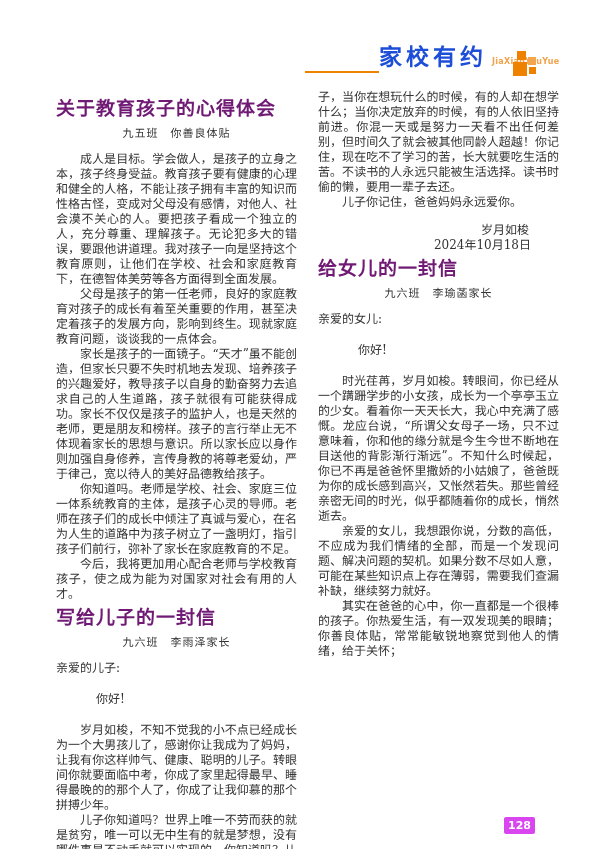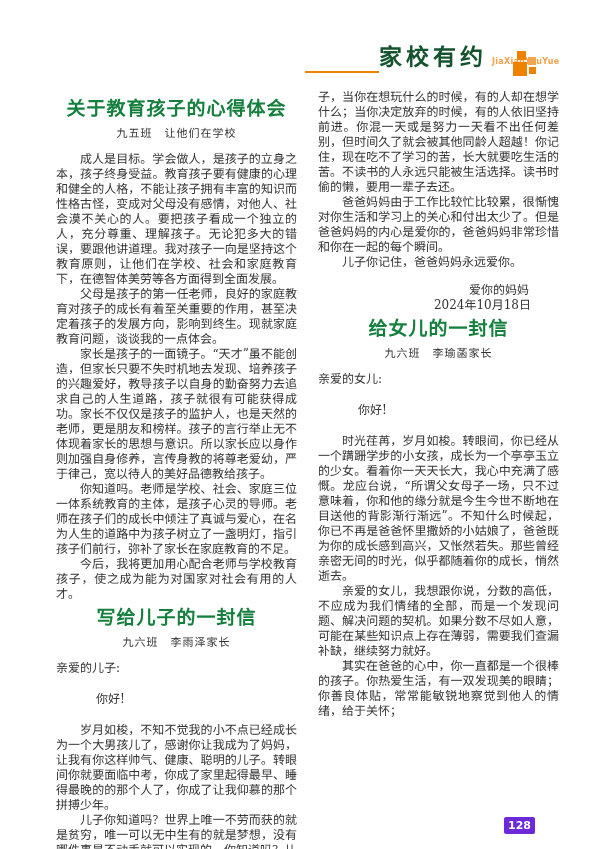--- a/index.html
+++ b/index.html
@@ -17,21 +17,21 @@
     position: absolute; left: 305px; top: 71px;
     width: 74px; height: 2px; background: #ee8200;
   }
   .masthead {
     position: absolute; left: 379px; top: 46px;
     display: flex; align-items: flex-end; gap: 5px;
   }
   .masthead-title {
     font-family: "DejaVu Sans", "Liberation Sans", sans-serif;
     font-weight: bold; font-size: 23px; line-height: 1;
-    color: #14532d; letter-spacing: 4px;
+    color: #1d4ed8; letter-spacing: 4px;
   }
   .masthead-sub {
     font-family: "DejaVu Sans", "Liberation Sans", sans-serif;
     font-weight: bold; font-size: 8px; line-height: 1;
     color: #f2a24b; letter-spacing: 0.3px; margin-bottom: 3px;
   }
   .pixel-logo { position: absolute; left: 513px; top: 50px; width: 28px; height: 32px; }
   .pixel-logo .sq { position: absolute; background: #ee8200; }
   .pixel-logo .sq.a { left: 4px;  top: 1px;  width: 9px;  height: 9px; }
   .pixel-logo .sq.b { left: 0;    top: 12px; width: 14px; height: 14px; }
@@ -40,40 +40,40 @@
   
   .col {
     position: absolute; width: 241px;
     font-size: 12px; line-height: 15px;
     text-align: justify; text-justify: inter-character;
     color: #333;
   }
   .col-left  { left: 56px;  top: 97px; }
   .col-right { left: 318px; top: 90px; }
   .article-title {
-    font-size: 19px; font-weight: 600; color: #15803d;
-    text-align: center; letter-spacing: 1px;
+    font-size: 19px; font-weight: 600; color: #701a75;
+    letter-spacing: 1px;
     margin: 0 0 5px; line-height: 1.25;
   }
   .article-title.mid { margin-top: 4px; }
   .byline {
     font-size: 11px; text-align: center; color: #333;
     letter-spacing: 1px; margin: 0 0 11px;
   }
   p.para { margin: 0; text-indent: 2em; }
   p.cont { margin: 0; text-indent: 0; }
   p.salutation { margin: 0; text-indent: 0; }
   p.greeting { margin: 16px; text-indent: 2em; }
   .sig-name { text-align: right; padding-right: 30px; margin-top: 13px; }
   .sig-date { text-align: right; padding-right: 28px; }
   
   .page-num {
     position: absolute; left: 504px; top: 817px;
     width: 31px; height: 17px;
-    background: #6d28d9; color: #ffffff;
+    background: #d946ef; color: #ffffff;
     font-family: "DejaVu Sans", "Liberation Sans", sans-serif;
     font-weight: bold; font-size: 11px;
     text-align: center; line-height: 17px;
     border-radius: 2px;
   }
 </style>
 </head>
 <body>
 
 <div>
@@ -85,40 +85,39 @@
   </div>
   <div class="pixel-logo">
     <span class="sq a"></span>
     <span class="sq b"></span>
     <span class="sq c"></span>
     <span class="sq d"></span>
   </div>
 
   <div class="col col-left">
     <h2 class="article-title">关于教育孩子的心得体会</h2>
-    <div class="byline">九五班　让他们在学校</div>
+    <div class="byline">九五班　你善良体贴</div>
     <p class="para">成人是目标。学会做人，是孩子的立身之本，孩子终身受益。教育孩子要有健康的心理和健全的人格，不能让孩子拥有丰富的知识而性格古怪，变成对父母没有感情，对他人、社会漠不关心的人。要把孩子看成一个独立的人，充分尊重、理解孩子。无论犯多大的错误，要跟他讲道理。我对孩子一向是坚持这个教育原则，让他们在学校、社会和家庭教育下，在德智体美劳等各方面得到全面发展。</p>
     <p class="para">父母是孩子的第一任老师，良好的家庭教育对孩子的成长有着至关重要的作用，甚至决定着孩子的发展方向，影响到终生。现就家庭教育问题，谈谈我的一点体会。</p>
     <p class="para">家长是孩子的一面镜子。“天才”虽不能创造，但家长只要不失时机地去发现、培养孩子的兴趣爱好，教导孩子以自身的勤奋努力去追求自己的人生道路，孩子就很有可能获得成功。家长不仅仅是孩子的监护人，也是天然的老师，更是朋友和榜样。孩子的言行举止无不体现着家长的思想与意识。所以家长应以身作则加强自身修养，言传身教的将尊老爱幼，严于律己，宽以待人的美好品德教给孩子。</p>
     <p class="para">你知道吗。老师是学校、社会、家庭三位一体系统教育的主体，是孩子心灵的导师。老师在孩子们的成长中倾注了真诚与爱心，在名为人生的道路中为孩子树立了一盏明灯，指引孩子们前行，弥补了家长在家庭教育的不足。</p>
     <p class="para">今后，我将更加用心配合老师与学校教育孩子，使之成为能为对国家对社会有用的人才。</p>
 
     <h2 class="article-title mid">写给儿子的一封信</h2>
     <div class="byline">九六班　李雨泽家长</div>
     <p class="salutation">亲爱的儿子:</p>
     <p class="greeting">你好!</p>
     <p class="para">岁月如梭，不知不觉我的小不点已经成长为一个大男孩儿了，感谢你让我成为了妈妈，让我有你这样帅气、健康、聪明的儿子。转眼间你就要面临中考，你成了家里起得最早、睡得最晚的的那个人了，你成了让我仰慕的那个拼搏少年。</p>
     <p class="para">儿子你知道吗？世界上唯一不劳而获的就是贫穷，唯一可以无中生有的就是梦想，没有哪件事是不动手就可以实现的。你知道吗？儿</p>
   </div>
 
   <div class="col col-right">
     <p class="cont">子，当你在想玩什么的时候，有的人却在想学什么；当你决定放弃的时候，有的人依旧坚持前进。你混一天或是努力一天看不出任何差别，但时间久了就会被其他同龄人超越！你记住，现在吃不了学习的苦，长大就要吃生活的苦。不读书的人永远只能被生活选择。读书时偷的懒，要用一辈子去还。</p>
-    <p class="para">爸爸妈妈由于工作比较忙比较累，很惭愧对你生活和学习上的关心和付出太少了。但是爸爸妈妈的内心是爱你的，爸爸妈妈非常珍惜和你在一起的每个瞬间。</p>
     <p class="para">儿子你记住，爸爸妈妈永远爱你。</p>
-    <div class="sig-name">爱你的妈妈</div>
+    <div class="sig-name">岁月如梭</div>
     <div class="sig-date">2024年10月18日</div>
 
     <h2 class="article-title mid">给女儿的一封信</h2>
     <div class="byline">九六班　李瑜菡家长</div>
     <p class="salutation">亲爱的女儿:</p>
     <p class="greeting">你好!</p>
     <p class="para">时光荏苒，岁月如梭。转眼间，你已经从一个蹒跚学步的小女孩，成长为一个亭亭玉立的少女。看着你一天天长大，我心中充满了感慨。龙应台说，“所谓父女母子一场，只不过意味着，你和他的缘分就是今生今世不断地在目送他的背影渐行渐远”。不知什么时候起，你已不再是爸爸怀里撒娇的小姑娘了，爸爸既为你的成长感到高兴，又怅然若失。那些曾经亲密无间的时光，似乎都随着你的成长，悄然逝去。</p>
     <p class="para">亲爱的女儿，我想跟你说，分数的高低，不应成为我们情绪的全部，而是一个发现问题、解决问题的契机。如果分数不尽如人意，可能在某些知识点上存在薄弱，需要我们查漏补缺，继续努力就好。</p>
     <p class="para">其实在爸爸的心中，你一直都是一个很棒的孩子。你热爱生活，有一双发现美的眼睛；你善良体贴，常常能敏锐地察觉到他人的情绪，给于关怀；</p>
   </div>

